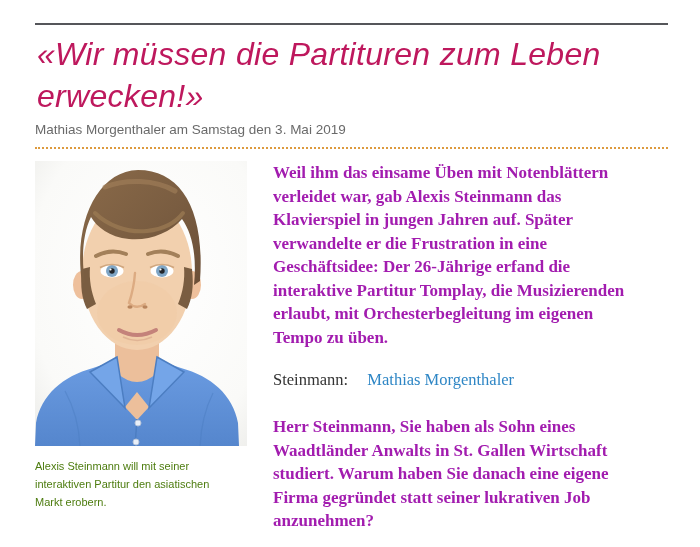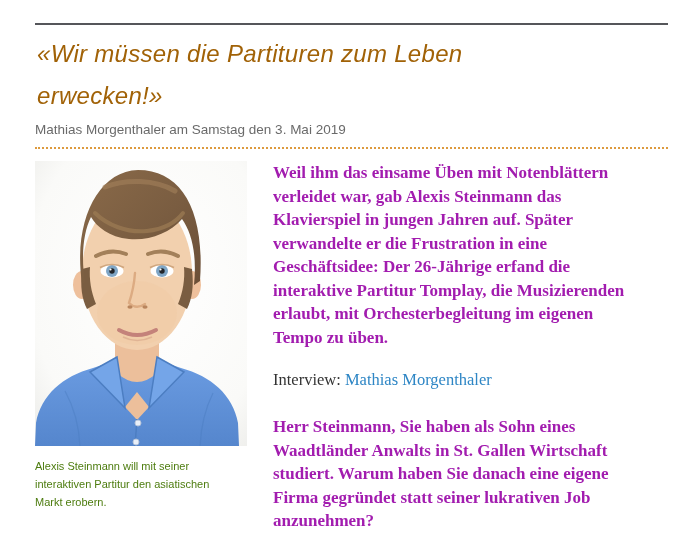--- a/index.html
+++ b/index.html
@@ -14,24 +14,24 @@
   .top-rule {
     margin-top: 23px;
     border-top: 2px solid #55565a;
   }
 
   .title {
     margin: 8px 0 0 2px;
     font-family: "Liberation Sans", sans-serif;
     font-style: italic;
     font-weight: 400;
-    font-size: 24px;
+    font-size: 32px;
     line-height: 42px;
     letter-spacing: 0.3px;
-    color: #a16207;
+    color: #be185d;
     white-space: pre-line;
   }
 
   .byline {
     margin-top: 4px;
     font-size: 13.5px;
     line-height: 17px;
     color: #6a6a6a;
   }
 
@@ -69,20 +69,21 @@
     margin: 20px 0 0 0;
     font-family: "Liberation Serif", serif;
     font-size: 16.5px;
     line-height: 21px;
     color: #333333;
   }
   .interview-line a {
     color: #2e86c5;
     text-decoration: none;
     cursor: pointer;
+    margin-left: 15px;
   }
   .question { margin-top: 25px; }
 </style>
 </head>
 <body>
 
 <div class="page">
 
   <div class="top-rule"></div>
 
@@ -173,21 +174,21 @@
       <p class="lead">Weil ihm das einsame Üben mit Notenblättern
 verleidet war, gab Alexis Steinmann das
 Klavierspiel in jungen Jahren auf. Später
 verwandelte er die Frustration in eine
 Geschäftsidee: Der 26-Jährige erfand die
 interaktive Partitur Tomplay, die Musizierenden
 erlaubt, mit Orchesterbegleitung im eigenen
 Tempo zu üben.</p>
 
       <p class="interview-line">
-        <span>Interview:</span>
+        <span>Steinmann:</span>
         <a href="#">Mathias Morgenthaler</a>
       </p>
 
       <p class="question">Herr Steinmann, Sie haben als Sohn eines
 Waadtländer Anwalts in St. Gallen Wirtschaft
 studiert. Warum haben Sie danach eine eigene
 Firma gegründet statt seiner lukrativen Job
 anzunehmen?</p>
     </div>
 

